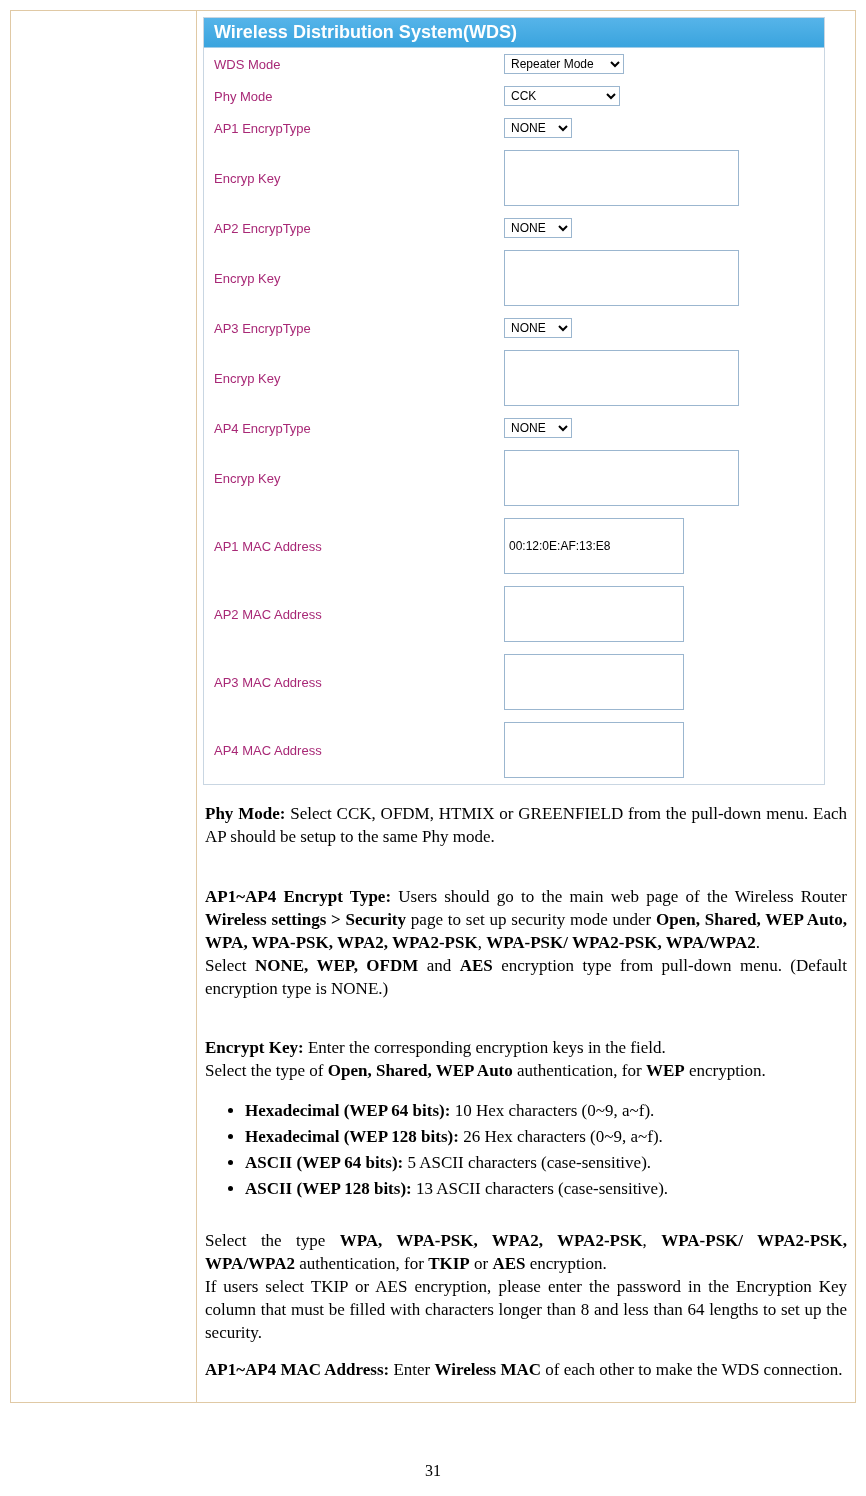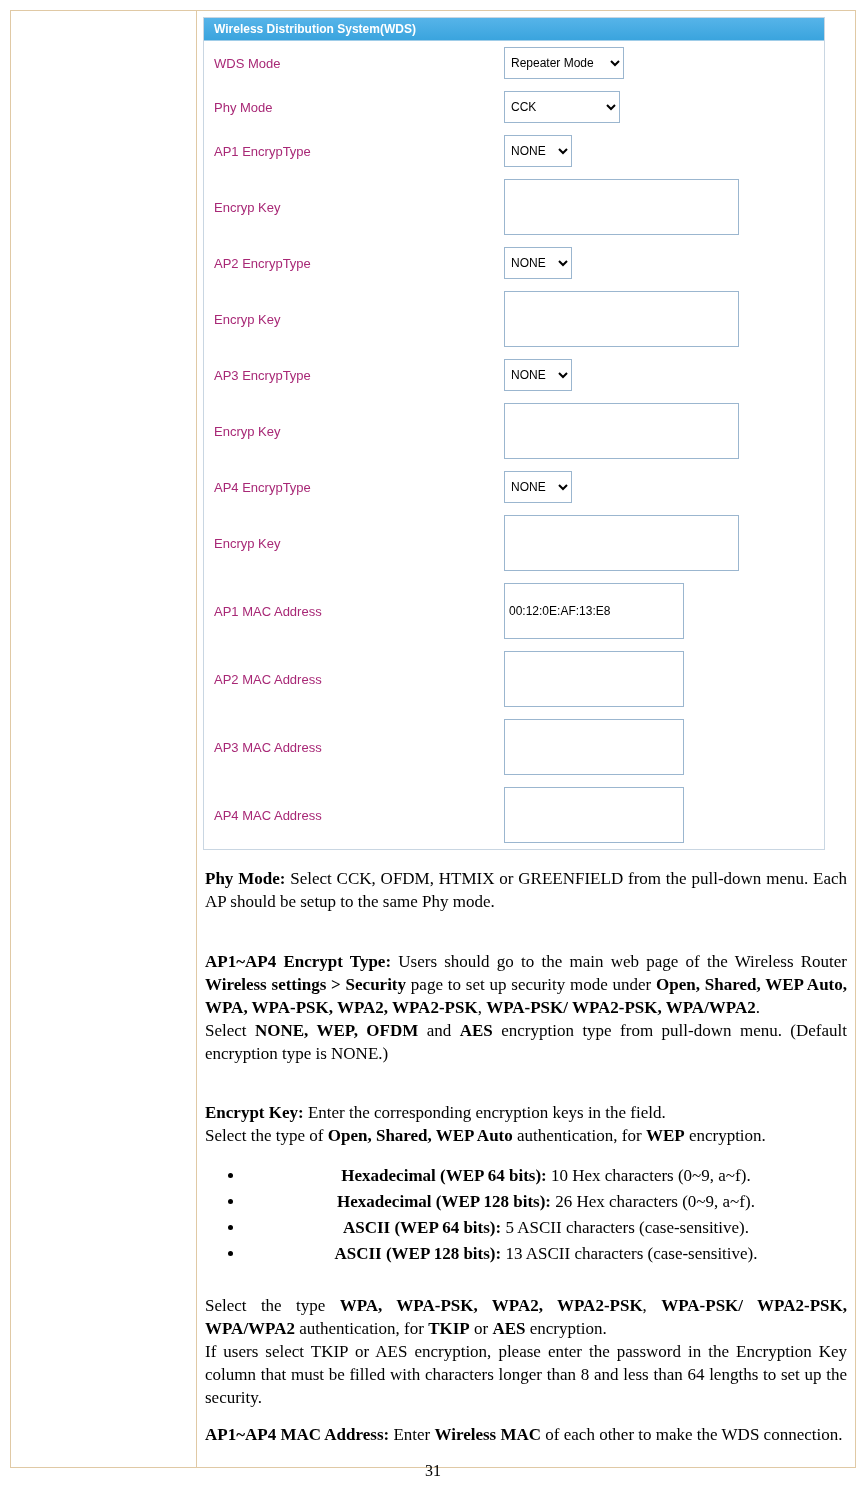--- a/index.html
+++ b/index.html
@@ -40,39 +40,39 @@
     font-size: 13px;
     color: #333;
     width: 620px;
   }
   .panel-header {
     background: linear-gradient(#56b4e9, #3aa4de);
     color: #ffffff;
     font-weight: bold;
     padding: 4px 10px;
     border-bottom: 1px solid #a0cde8;
-    font-size: 12px;
+    font-size: 18px;
   }
   .field-row {
     display: flex;
     align-items: center;
     padding: 6px 10px;
   }
   .field-label {
     width: 290px;
     color: #a82876;
     font-weight: normal;
     font-size: 13px;
   }
   .field-control select {
     font-family: Arial, Helvetica, sans-serif;
     font-size: 12px;
     border: 1px solid #9bb6cf;
     background: #ffffff;
-    padding: 7px 2px;
+    padding: 1px 2px;
   }
   .field-control input[type="text"] {
     font-family: Arial, Helvetica, sans-serif;
     font-size: 12px;
     border: 1px solid #9bb6cf;
     background: #ffffff;
     padding: 18px 4px;
     height: 18px;
   }
   .wds-select { width: 120px; }
@@ -91,21 +91,21 @@
     text-align: justify;
   }
   .doc-text p { margin: 0 0 14px 0; }
   .doc-text ul {
     list-style-type: disc;
     margin: 4px 0 6px 0;
     padding-left: 40px;
   }
   .doc-text li {
     margin-bottom: 3px;
-    text-align: center;
+    text-align: left;
   }
   .bold { font-weight: bold; }
 
   .page-number {
     position: absolute;
     bottom: 26px;
     left: 0;
     width: 866px;
     text-align: center;
     font-family: "Times New Roman", Times, serif;

